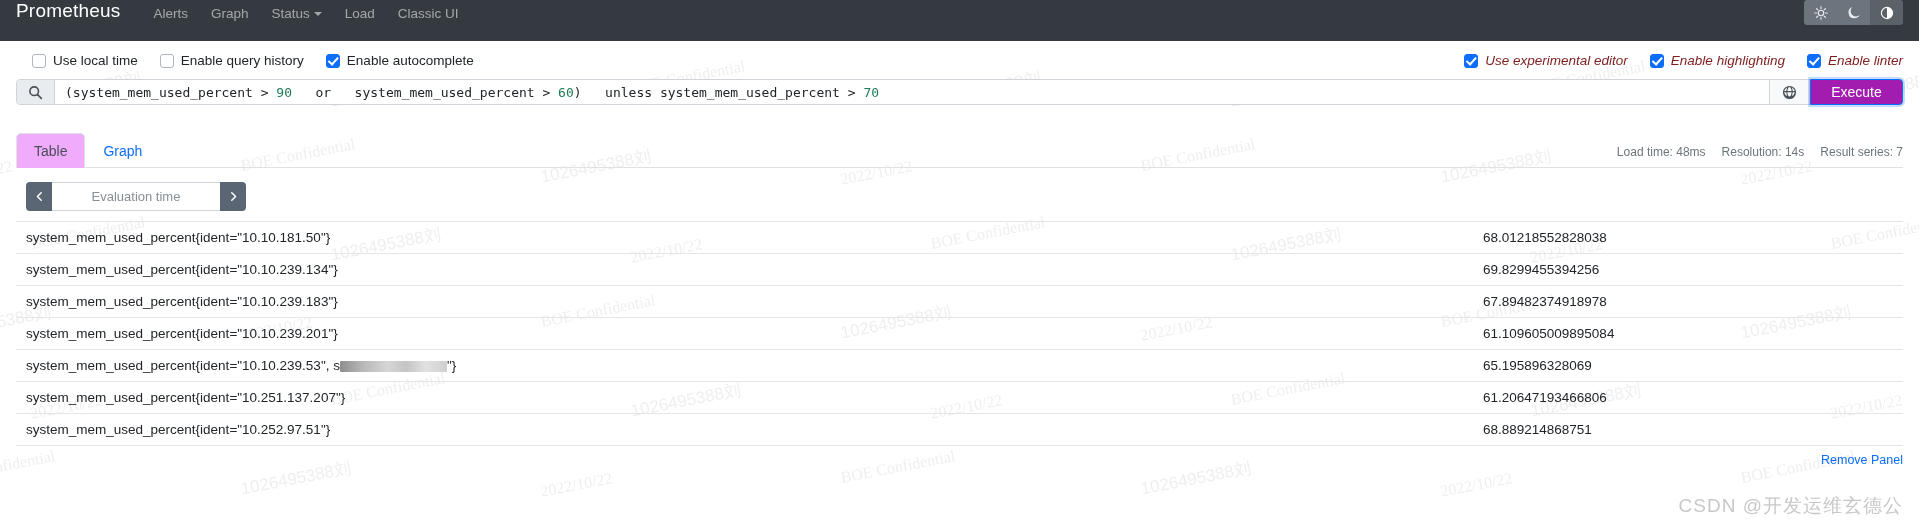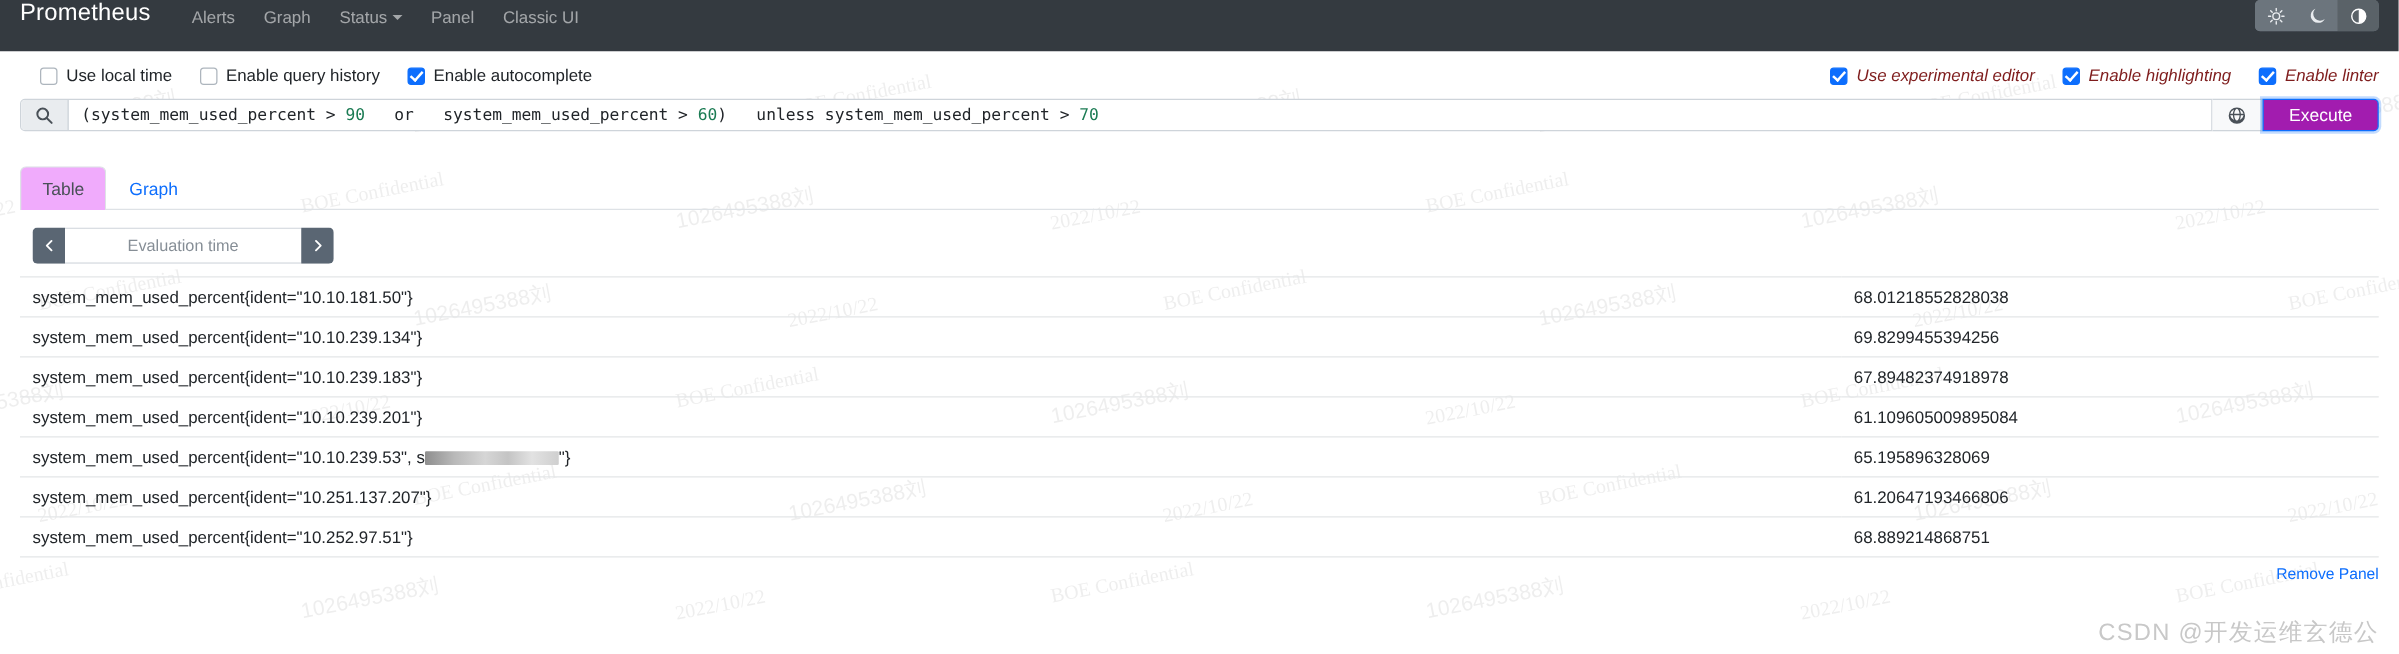--- a/index.html
+++ b/index.html
@@ -151,21 +151,21 @@
 
   
   .eval-row { padding: 14px 0 10px 10px; }
   .eval-group { display: inline-flex; align-items: stretch; border-radius: 4px; overflow: hidden; }
   .eval-btn {
     width: 26px; background: #5a6673; color: #fff;
     display: flex; align-items: center; justify-content: center;
     cursor: pointer; border: none;
   }
   .eval-input {
-    width: 189px; height: 29px; border: 1px solid #ced4da;
+    width: 168px; height: 29px; border: 1px solid #ced4da;
     border-left: none; border-right: none; background: #fff;
     text-align: center; font-size: 13px; color: #495057;
   }
   .eval-input::placeholder { color: #868e96; }
 
   
   .rtable { width: 100%; border-collapse: collapse; font-size: 13.5px; }
   .rtable tr { border-top: 1px solid #e3e6e8; }
   .rtable tr:first-child { border-top: 1px solid #e3e6e8; }
   .rtable td { padding: 8px 10px; vertical-align: middle; }
@@ -246,21 +246,21 @@
     <div class="wm c" style="left: 1440px; top: 476px;">2022/10/22</div>
     <div class="wm a" style="left: 1740px; top: 458px;">BOE Confidential</div>
   </div>
 
 <div class="navbar">
   <div class="brand">Prometheus</div>
   <div class="nav-links">
     <div class="nav-link"><span>Alerts</span></div>
     <div class="nav-link"><span>Graph</span></div>
     <div class="nav-link"><span>Status</span><i class="caret"></i></div>
-    <div class="nav-link"><span>Panel</span></div>
+    <div class="nav-link"><span>Load</span></div>
     <div class="nav-link"><span>Classic UI</span></div>
   </div>
 
   <div class="theme-group">
     <div class="theme-btn">
       <svg width="14" height="14" viewBox="0 0 16 16" fill="currentColor">
         <circle cx="8" cy="8" r="3.1" fill="none" stroke="currentColor" stroke-width="1.3"></circle>
         <g stroke="currentColor" stroke-width="1.3" stroke-linecap="round">
           <path d="M8 .9v2M8 13.1v2M.9 8h2M13.1 8h2M2.9 2.9l1.4 1.4M11.7 11.7l1.4 1.4M13.1 2.9l-1.4 1.4M4.3 11.7l-1.4 1.4"></path>
         </g>
@@ -325,20 +325,25 @@
       <path d="M8 1a7 7 0 1 0 0 14A7 7 0 0 0 8 1zm0 1.1c1 0 2 1.9 2.3 4.4H5.7C6 4 7 2.1 8 2.1zM4.6 6.5H2.3A5.9 5.9 0 0 1 5.6 2.7a11 11 0 0 0-1 3.8zm0 1.1a11 11 0 0 0 1 4.2 5.9 5.9 0 0 1-3.3-4.2h2.3zm1.1 0h4.6c-.2 2.6-1.2 4.6-2.3 4.6s-2.1-2-2.3-4.6zm5.7 0h2.3a5.9 5.9 0 0 1-3.3 4.2 11 11 0 0 0 1-4.2zm0-1.1a11 11 0 0 0-1-3.8 5.9 5.9 0 0 1 3.3 3.8h-2.3z"></path>
     </svg>
   </div>
   <button class="exec-btn">Execute</button>
 </div>
 
 <div class="panel">
   <div class="tabs-line">
     <div class="tab active"><span>Table</span></div>
     <div class="tab"><span>Graph</span></div>
+    <div class="stats">
+      <span>Load time: 48ms</span>
+      <span>Resolution: 14s</span>
+      <span>Result series: 7</span>
+    </div>
   </div>
 
   <div class="eval-row">
     <div class="eval-group">
       <div class="eval-btn">
         <svg width="11" height="11" viewBox="0 0 16 16" fill="none" stroke="currentColor" stroke-width="2.2" stroke-linecap="round" stroke-linejoin="round">
           <path d="M10.5 2.5L5 8l5.5 5.5"></path>
         </svg>
       </div>
       <input class="eval-input" type="text" placeholder="Evaluation time" style="">

